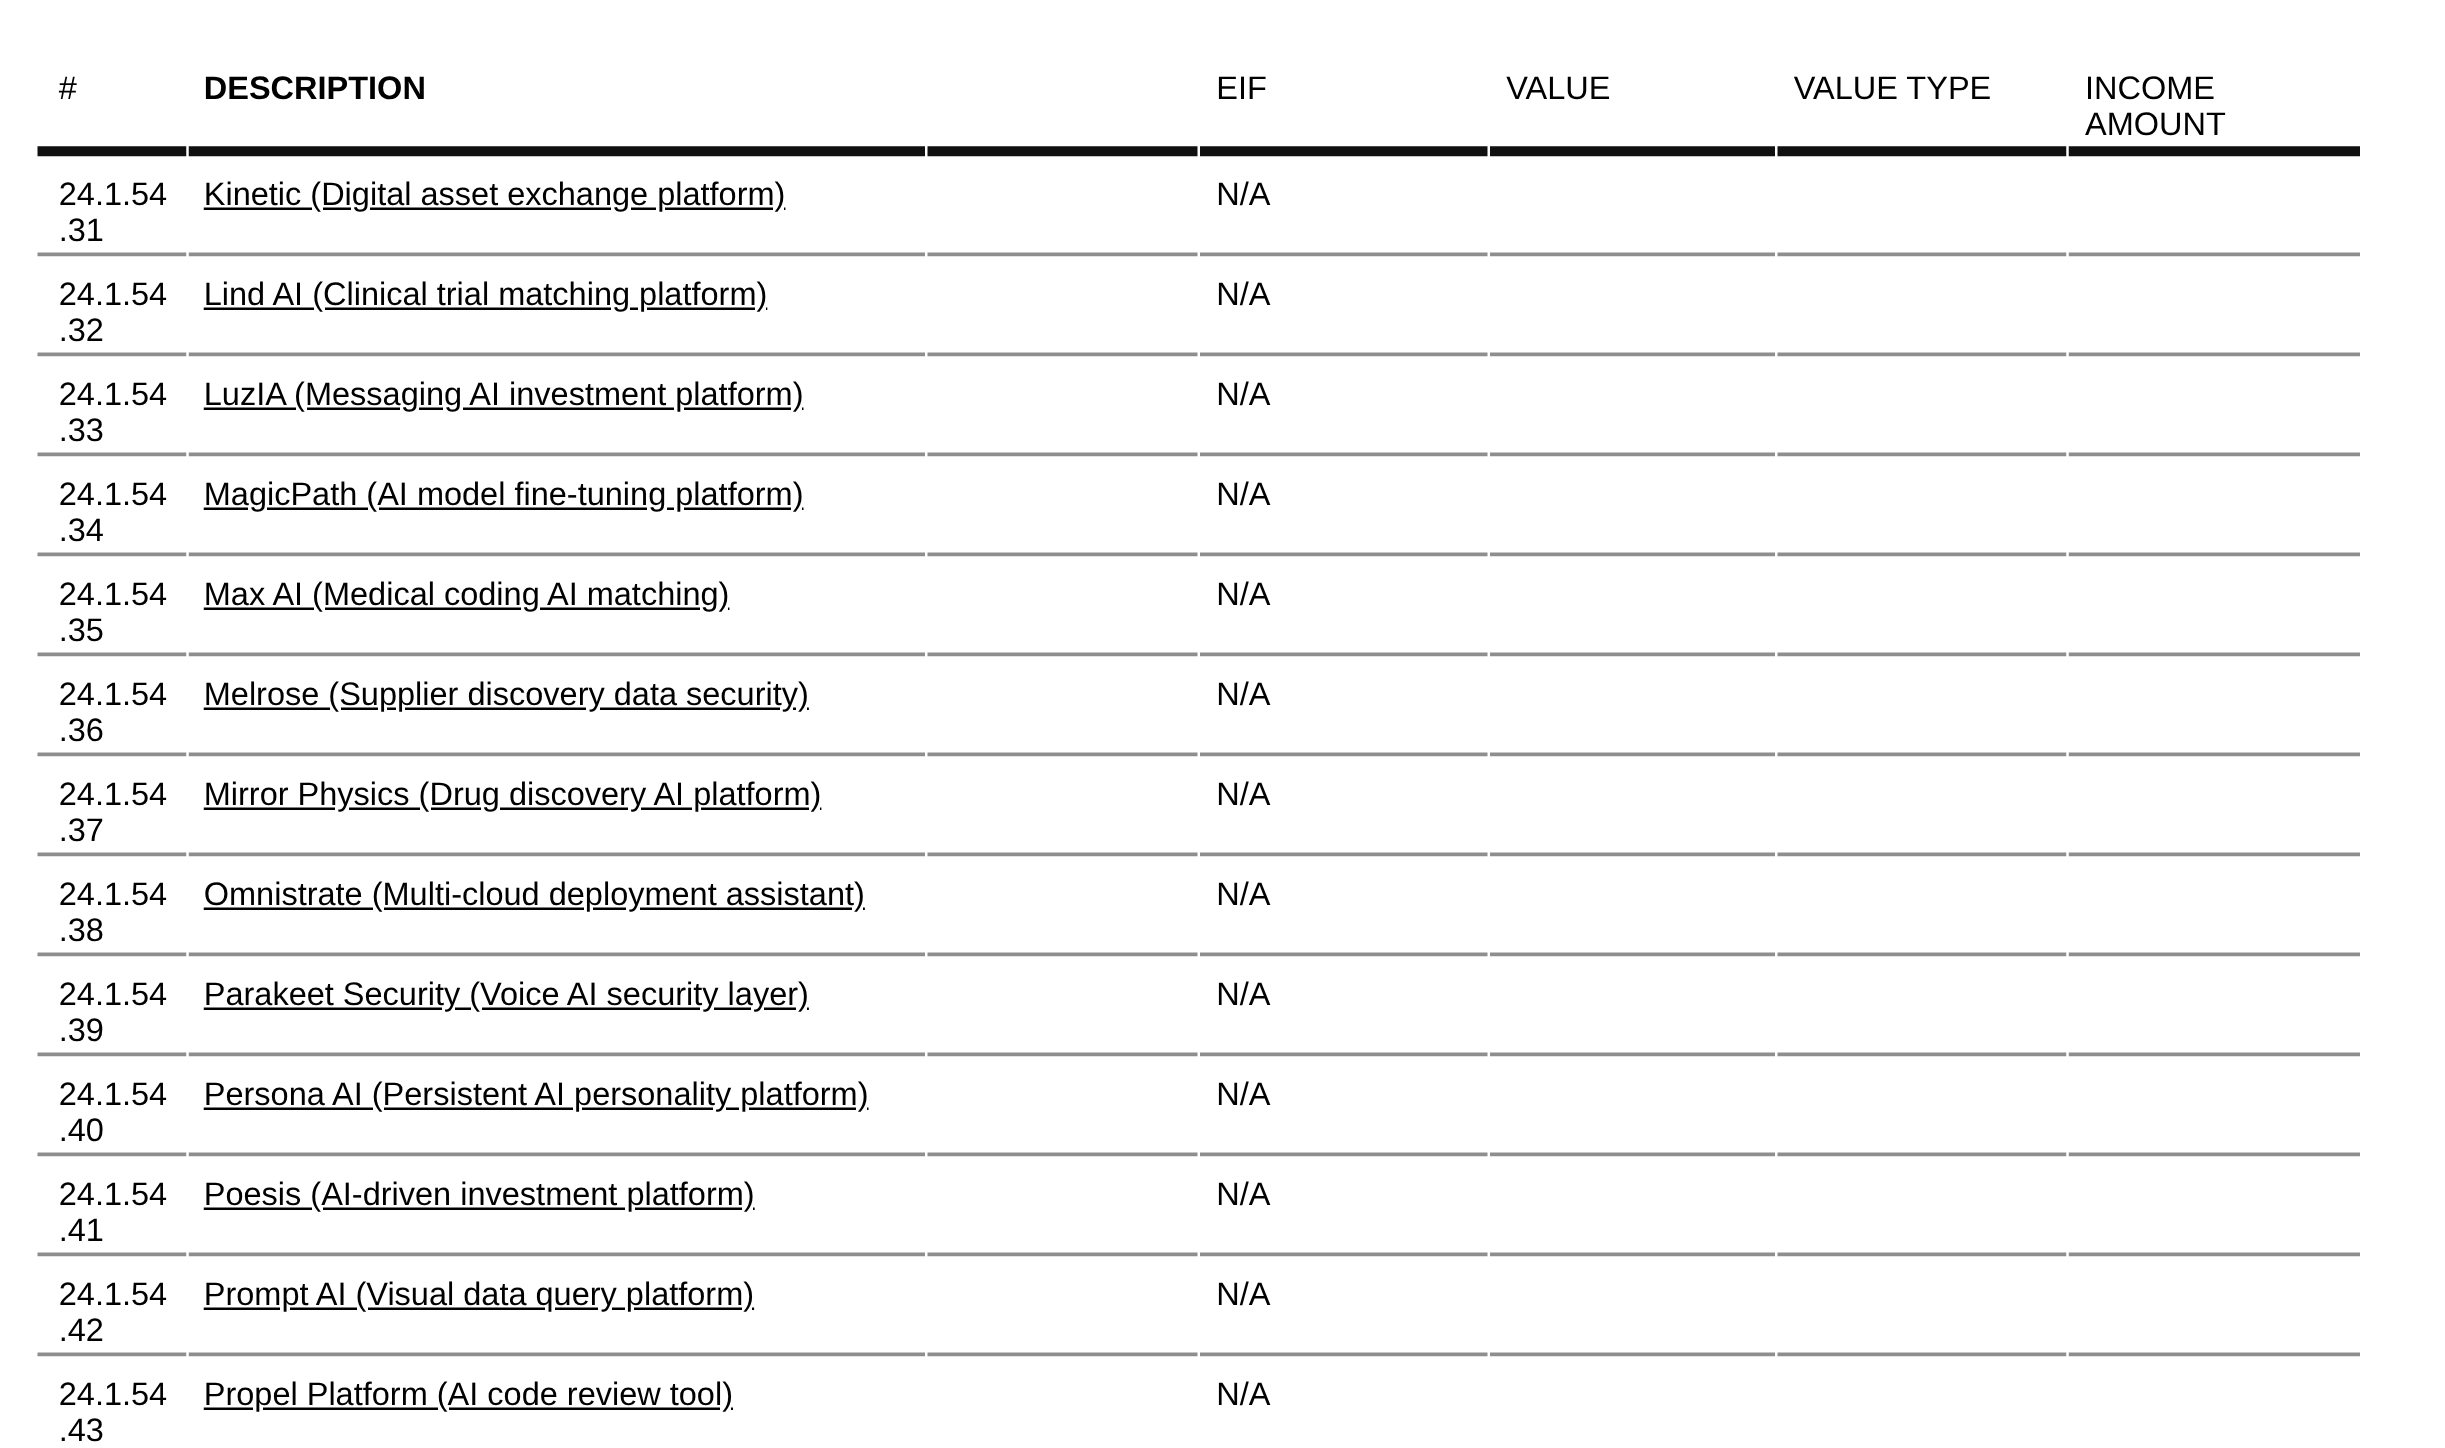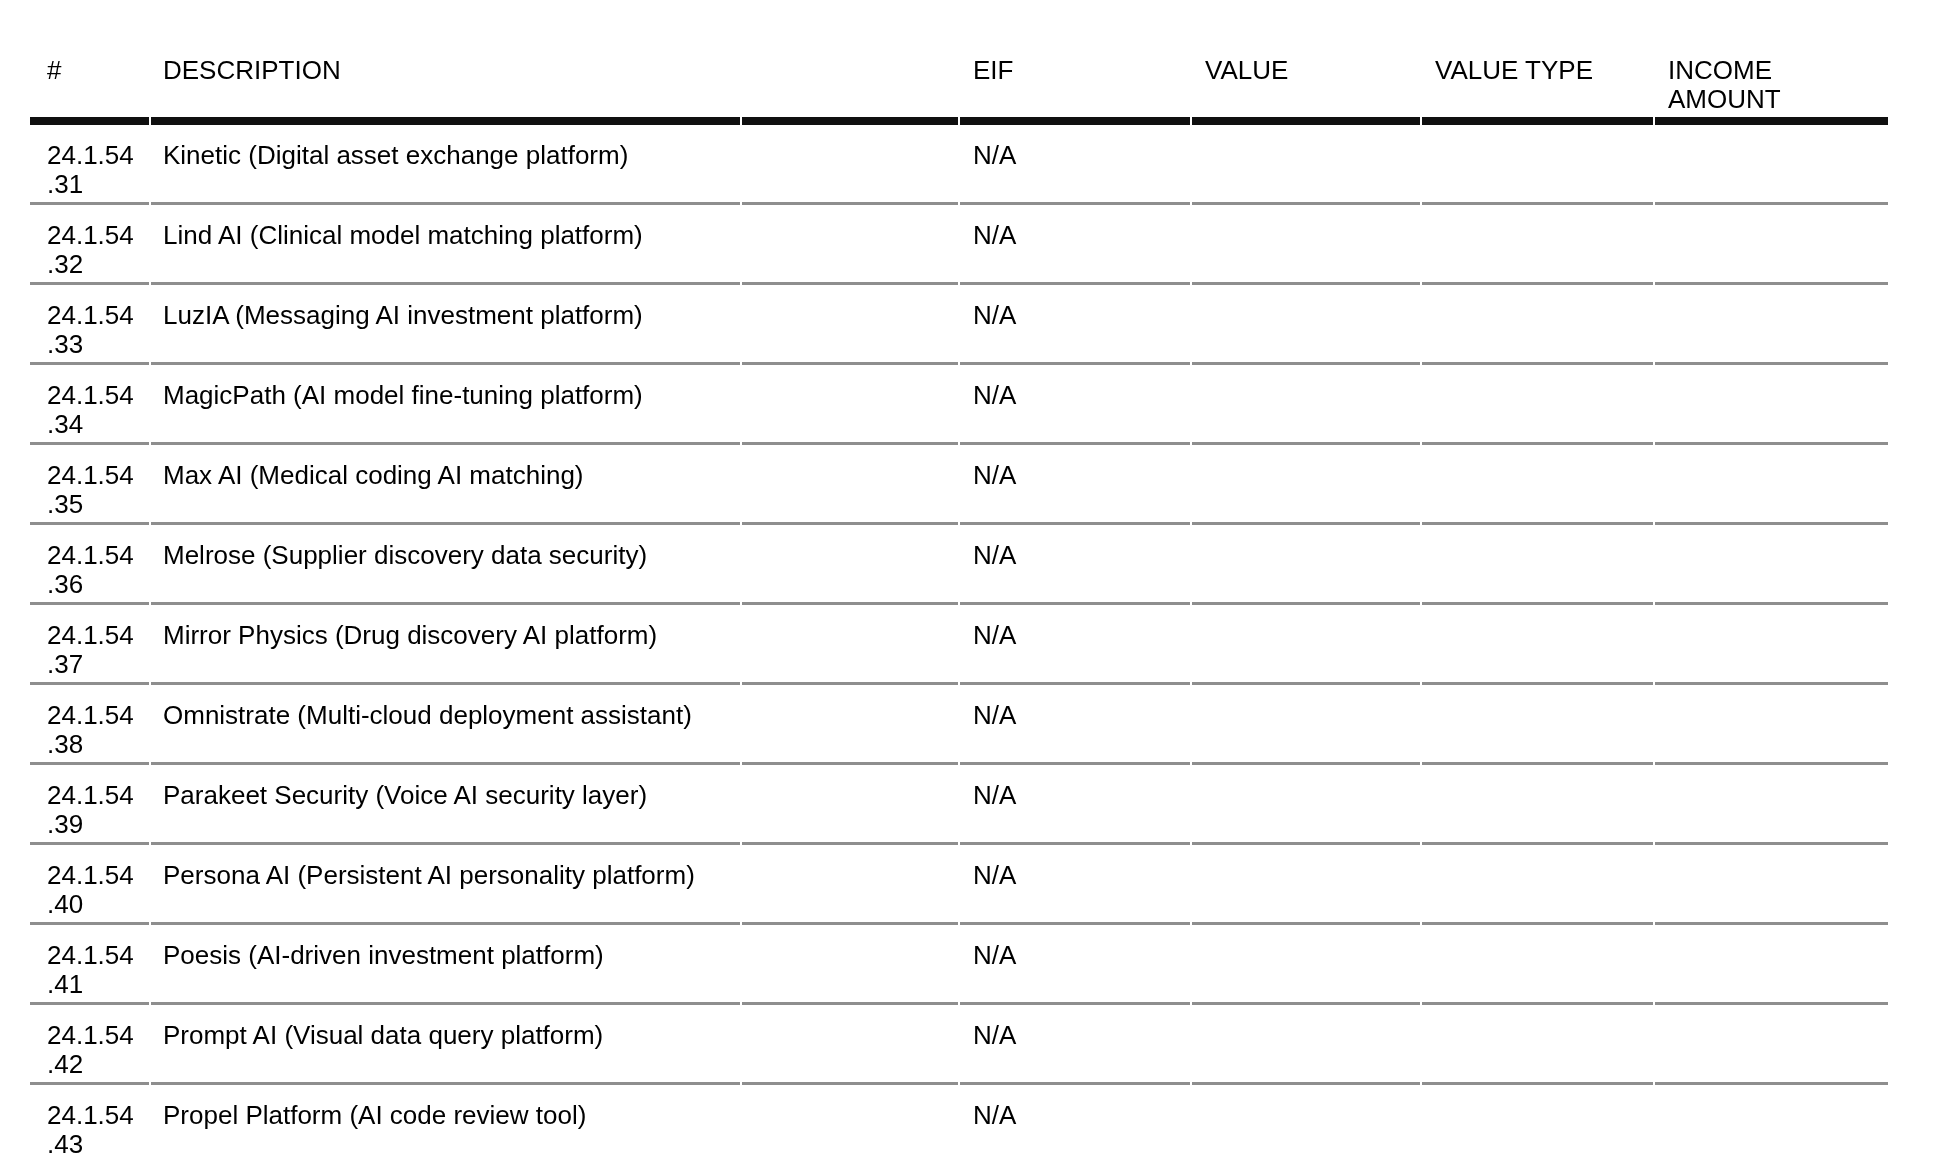--- a/index.html
+++ b/index.html
@@ -35,33 +35,33 @@
 
   thead th {
     font-weight: normal;
     text-align: left;
     vertical-align: top;
     padding: 56px 0 3px 13px;
     border-bottom: 8px solid #101010;
     overflow: hidden;
   }
   thead th.col-num  { padding-left: 17px; }
-  thead th.col-desc { padding-left: 12px; }
+  thead th.col-desc { padding-left: 12px; font-weight: bold; }
 
   tbody td {
     box-sizing: border-box;
     height: 80px;
     vertical-align: top;
     text-align: left;
     padding: 16px 0 0 13px;
     border-bottom: 3px solid #8e8e8e;
     overflow: hidden;
   }
   tbody td.col-num  { padding-left: 17px; }
-  tbody td.col-desc { padding-left: 12px; }
+  tbody td.col-desc { padding-left: 12px; text-decoration: underline; }
 
   .num-line { display: block; }
 </style>
 </head>
 <body>
 
 <table class="disclosure">
   <colgroup>
     <col class="c1">
       <col class="c2">
@@ -93,21 +93,21 @@
     <td class="col-eif">N/A</td>
     <td class="col-value"></td>
     <td class="col-income-type"></td>
     <td class="col-income-amount"></td>
   </tr>
       <tr>
     <td class="col-num">
       <span class="num-line">24.1.54</span>
       <span class="num-line">.32</span>
     </td>
-    <td class="col-desc">Lind AI (Clinical model matching platform)</td>
+    <td class="col-desc">Lind AI (Clinical trial matching platform)</td>
     <td class="col-spacer"></td>
     <td class="col-eif">N/A</td>
     <td class="col-value"></td>
     <td class="col-income-type"></td>
     <td class="col-income-amount"></td>
   </tr>
       <tr>
     <td class="col-num">
       <span class="num-line">24.1.54</span>
       <span class="num-line">.33</span>

